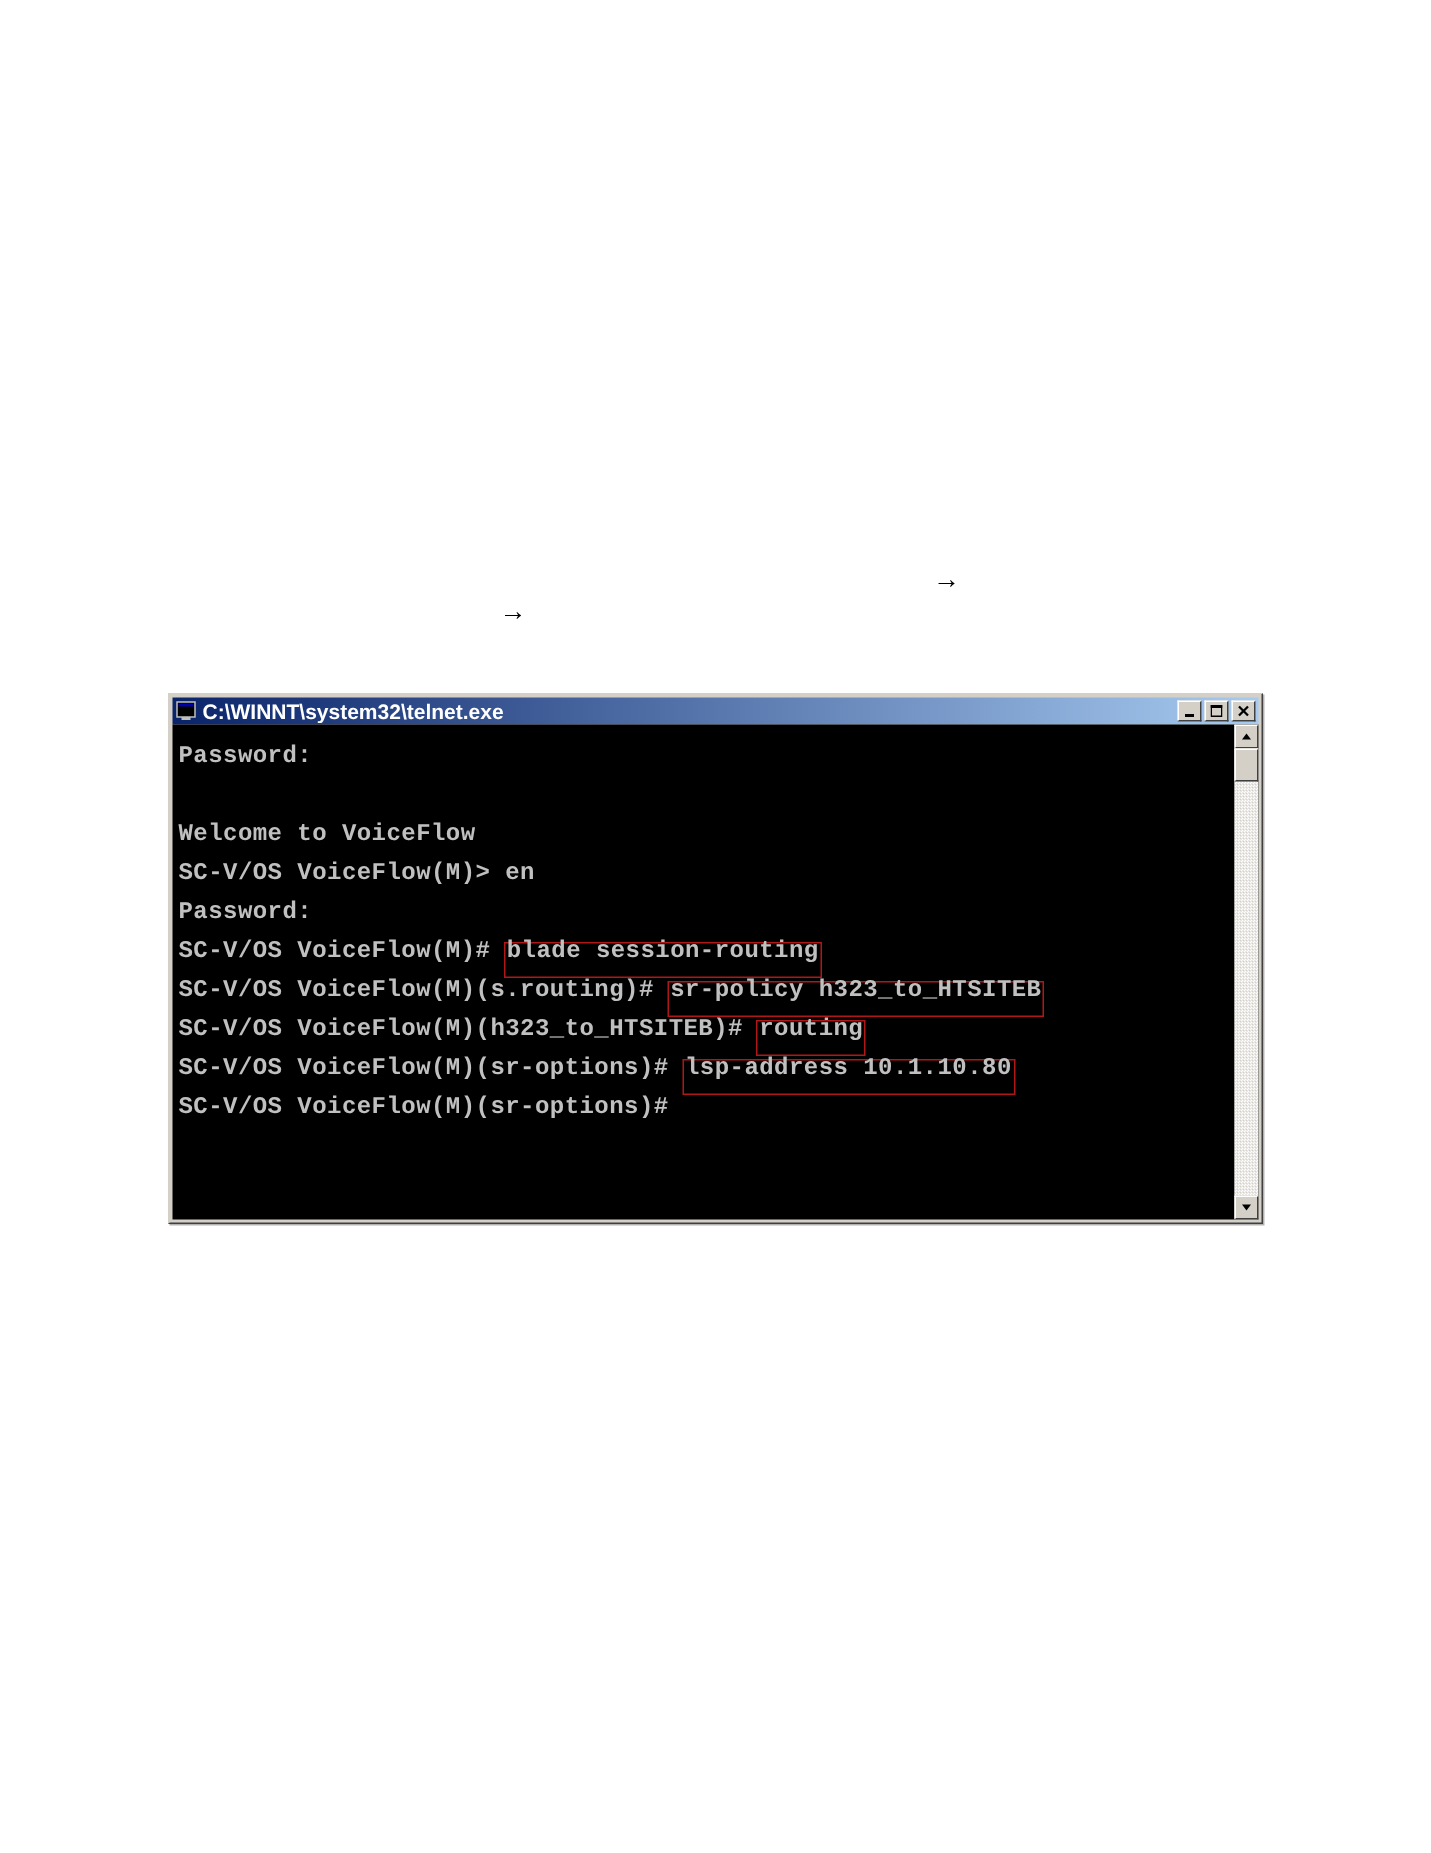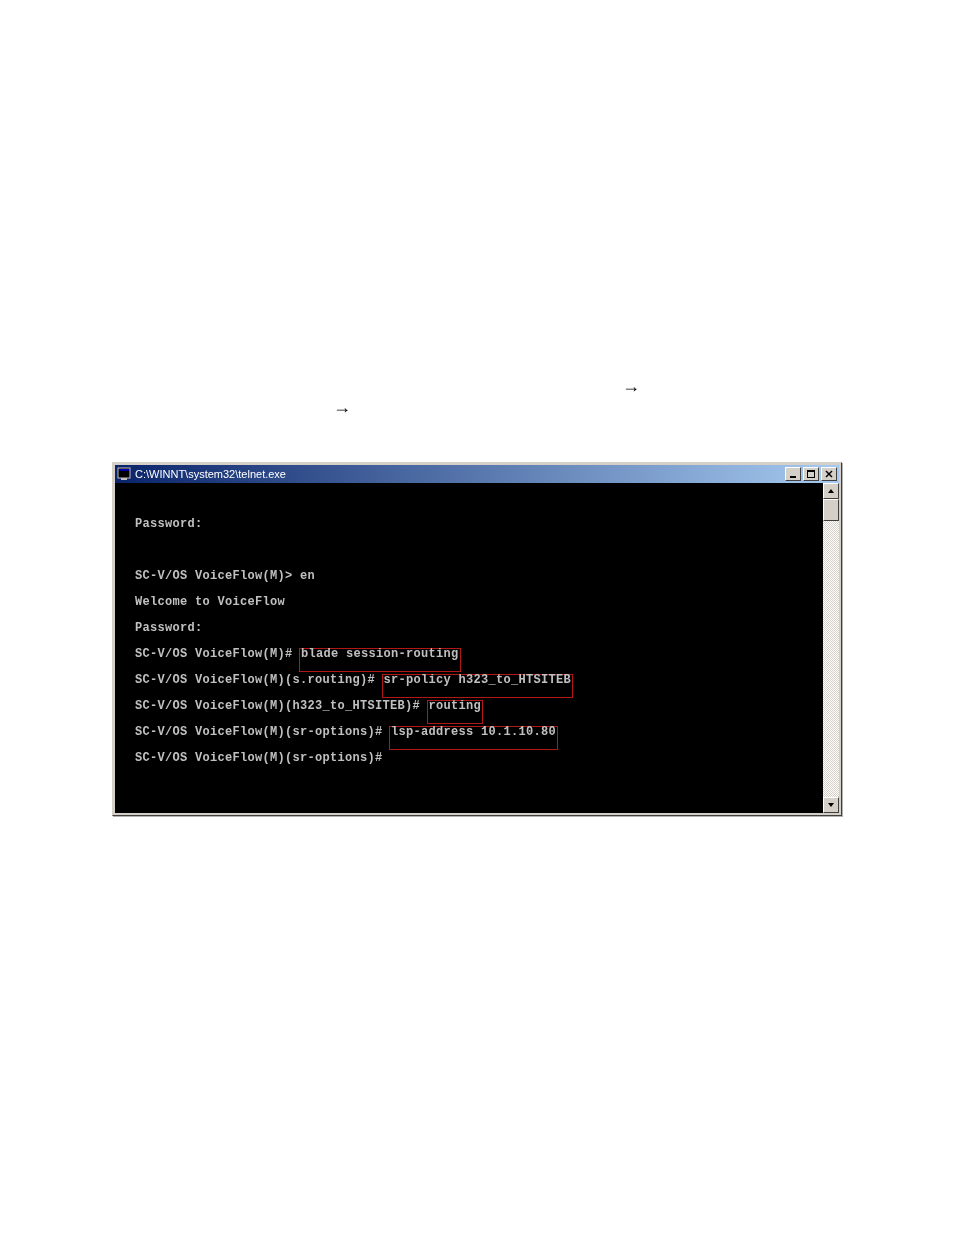--- a/index.html
+++ b/index.html
@@ -34,22 +34,22 @@
       width: 14px;
       height: 14px;
       margin-right: 4px;
       display: inline-block;
       position: relative;
     }
     .title-bar-icon svg { display: block; }
     .title-text {
       color: #fff;
       font-family: Tahoma, Arial, sans-serif;
-      font-weight: normal;
-      font-size: 11px;
+      font-weight: bold;
+      font-size: 14px;
       white-space: nowrap;
       overflow: hidden;
       flex: 1;
     }
     .window-controls {
       display: flex;
       gap: 2px;
     }
     .win-btn {
       width: 16px;
@@ -71,29 +71,28 @@
     .win-btn svg { display: block; }
     .terminal-body {
       background: #000;
       height: 330px;
       display: flex;
       position: relative;
       overflow: hidden;
     }
     .terminal-content {
       flex: 1;
-      padding: 2px 20px;
+      padding: 2px 4px;
       color: #c0c0c0;
       font-family: "Lucida Console", "Courier New", monospace;
-      font-size: 12px;
+      font-size: 16px;
       line-height: 13px;
       font-weight: bold;
       white-space: pre;
       letter-spacing: 0.3px;
-      margin-top: 20px;
     }
     .term-line { display: block; height: 13px; }
     .boxed {
       border: 1px solid #b01818;
       padding: 0 1px;
       margin-left: -1px;
       display: inline-block;
       line-height: 11px;
       height: 24px;
     }
@@ -176,22 +175,22 @@
             <line x1="7" y1="1" x2="1" y2="7" stroke="#000" stroke-width="1.5"></line>
           </svg>
       </div>
     </div>
   </div>
 
   <div class="terminal-body">
     <div class="terminal-content">
 <span class="term-line"><span>Password:</span></span>
 <span class="term-line"><span></span></span>
+<span class="term-line"><span>Welcome to VoiceFlow</span></span>
 <span class="term-line"><span>SC-V/OS VoiceFlow(M)&gt; en</span></span>
-<span class="term-line"><span>Welcome to VoiceFlow</span></span>
 <span class="term-line"><span>Password:</span></span>
 <span class="term-line"><span>SC-V/OS VoiceFlow(M)# </span><span class="boxed">blade session-routing</span></span>
 <span class="term-line"><span>SC-V/OS VoiceFlow(M)(s.routing)# </span><span class="boxed">sr-policy h323_to_HTSITEB</span></span>
 <span class="term-line"><span>SC-V/OS VoiceFlow(M)(h323_to_HTSITEB)# </span><span class="boxed">routing</span></span>
 <span class="term-line"><span>SC-V/OS VoiceFlow(M)(sr-options)# </span><span class="boxed">lsp-address 10.1.10.80</span></span>
 <span class="term-line"><span>SC-V/OS VoiceFlow(M)(sr-options)#</span></span>
     </div>
     <div class="scrollbar">
       <div class="scroll-btn">
         <svg width="8" height="8" viewBox="0 0 8 8">

